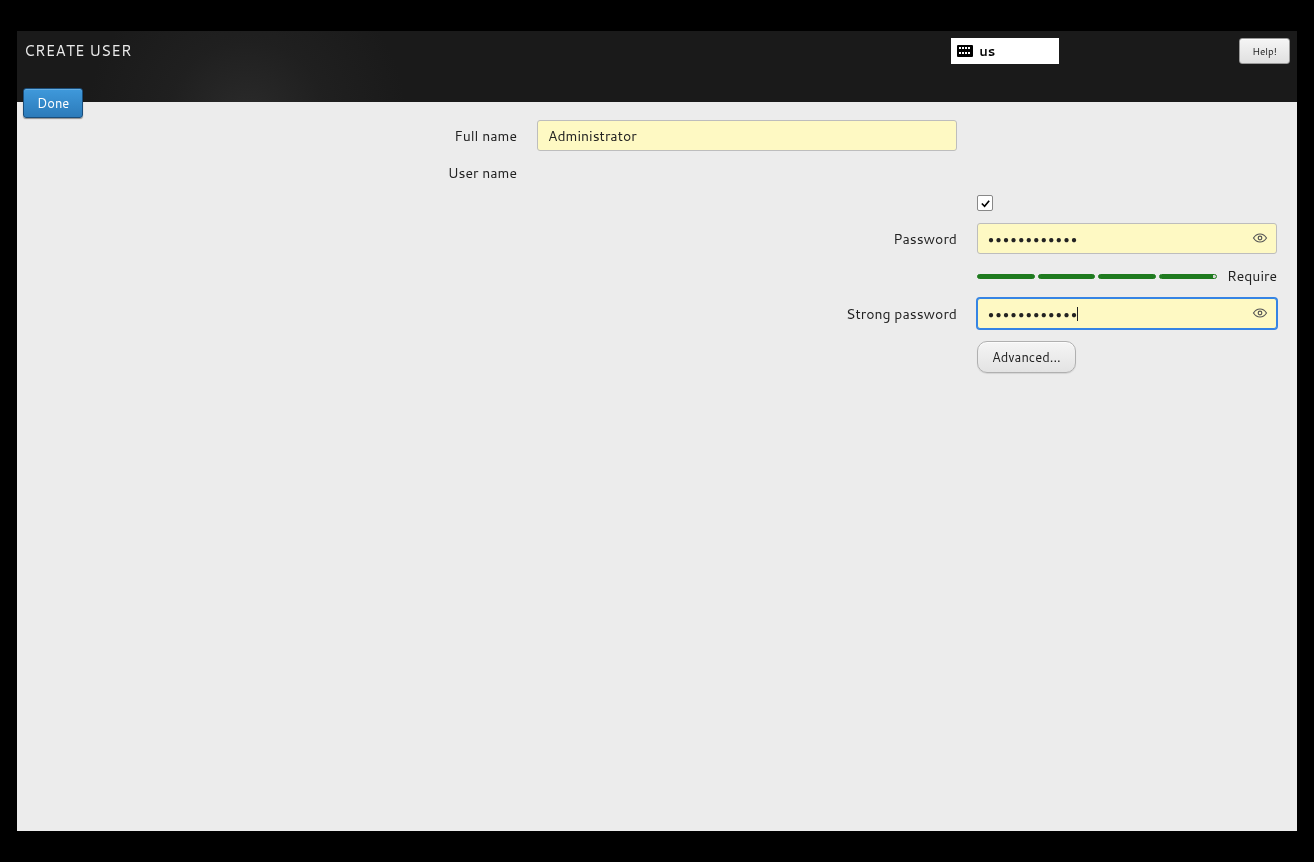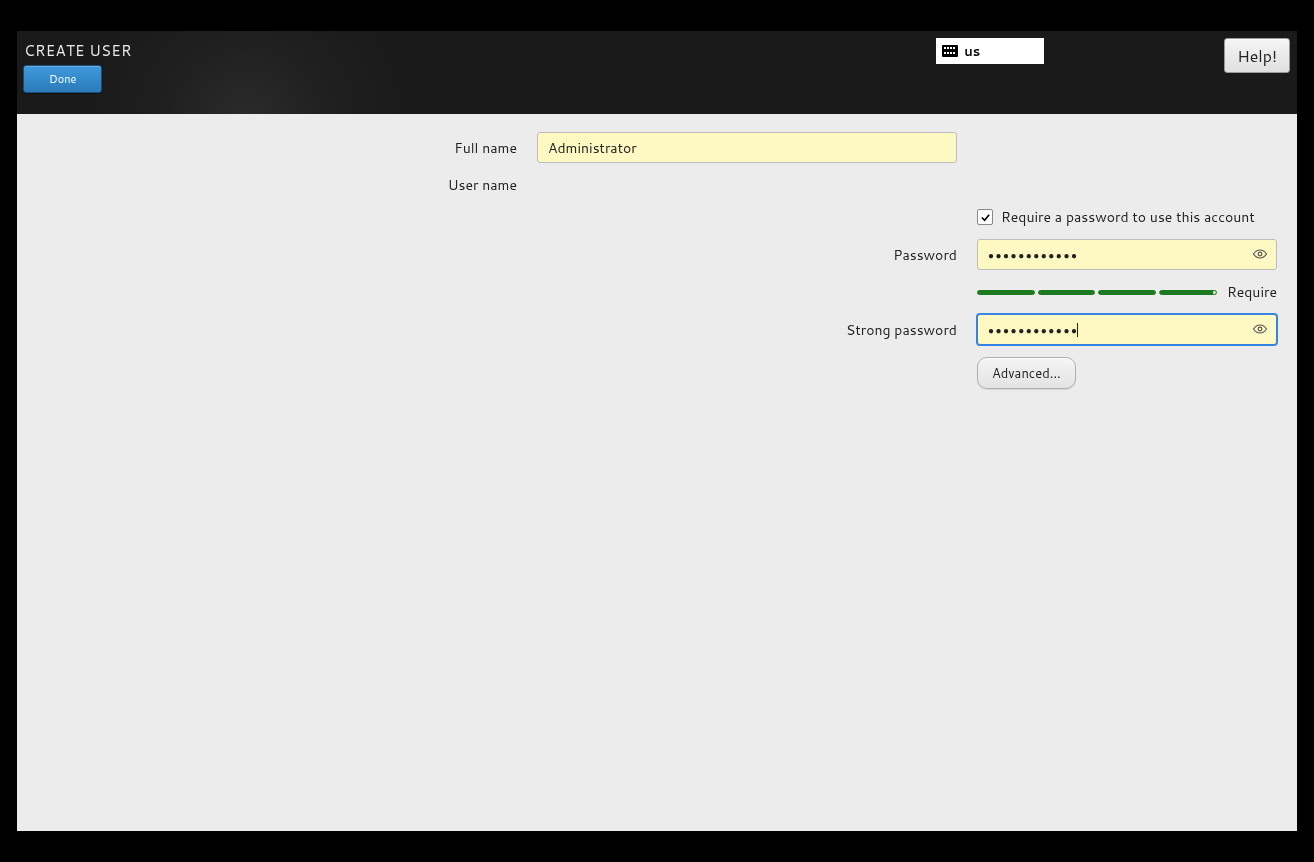--- a/index.html
+++ b/index.html
@@ -18,21 +18,21 @@
       position: absolute;
       top: 31px;
       left: 17px;
       width: 1280px;
       height: 800px;
       background: #ececec;
       display: flex;
       flex-direction: column;
     }
     .header {
-      height: 83px;
+      height: 71px;
       background: #1a1a1a;
       background-image: radial-gradient(circle at 230px 90px, rgba(60,60,60,0.5) 0%, rgba(40,40,40,0.4) 80px, rgba(26,26,26,0) 160px);
       display: flex;
       justify-content: space-between;
       padding: 7px 7px 7px 7px;
       position: relative;
     }
     .header-left {
       display: flex;
       flex-direction: column;
@@ -43,44 +43,45 @@
       font-size: 15px;
       font-weight: 400;
       letter-spacing: 0.3px;
       padding-left: 0px;
       padding-top: 2px;
     }
     .done-button {
       background: linear-gradient(to bottom, #3f99db, #2c7bba);
       border: 1px solid #1a4d7a;
       color: #fff;
-      padding: 5px 25px;
-      font-size: 11px;
+      padding: 5px 13px;
+      font-size: 13px;
       border-radius: 3px;
       cursor: pointer;
       width: fit-content;
       box-shadow: inset 0 1px 0 rgba(255,255,255,0.2), 0 1px 1px rgba(0,0,0,0.4);
       margin-left: -1px;
+      margin-top: 23px;
     }
     .header-right {
       display: flex;
       flex-direction: column;
       align-items: flex-end;
       gap: 6px;
     }
     .product-title {
       color: #eaeaea;
       font-size: 15px;
       padding-top: 2px;
       letter-spacing: 0.2px;
     }
     .header-right-row {
       display: flex;
       gap: 180px;
-      align-items: flex-start;
+      align-items: flex-end;
     }
     .keyboard-selector {
       background: #fff;
       display: flex;
       align-items: center;
       padding: 3px 6px;
       width: 108px;
       height: 26px;
       gap: 6px;
     }
@@ -103,21 +104,21 @@
     .keyboard-label {
       font-size: 13px;
       font-weight: bold;
       color: #000;
     }
     .help-button {
       background: linear-gradient(to bottom, #f5f5f5, #e0e0e0);
       border: 1px solid #999;
       color: #222;
       padding: 5px 12px;
-      font-size: 16px;
+      font-size: 10px;
       border-radius: 3px;
       cursor: pointer;
       box-shadow: inset 0 1px 0 rgba(255,255,255,0.7);
     }
     .content {
       flex: 1;
       padding: 18px 20px;
     }
     .form-grid {
       display: grid;
@@ -274,21 +275,20 @@
       <div></div>
       <div></div>
 
       <div></div>
       <div class="checkbox-row">
         <div class="checkbox">
           <svg viewBox="0 0 12 12">
               <path d="M2 6 L5 9 L10 3" stroke="#000" stroke-width="1.8" fill="none"></path>
             </svg>
         </div>
-        <span class="checkbox-label">Require a password to use this account</span>
       </div>
       <div></div>
 
       <div class="form-label">Password</div>
       <div class="input-with-eye">
         <div class="form-input password-dots" style="display:flex;align-items:center;">●●●●●●●●●●●●</div>
         <div class="eye-icon">
           <svg viewBox="0 0 16 16">
               <path d="M8 3C4 3 1.5 7 1.5 7S4 11 8 11s6.5-4 6.5-4S12 3 8 3z" fill="none" stroke="#555" stroke-width="1.2"></path>
               <circle cx="8" cy="7" r="1.8" fill="none" stroke="#555" stroke-width="1.2"></circle>

